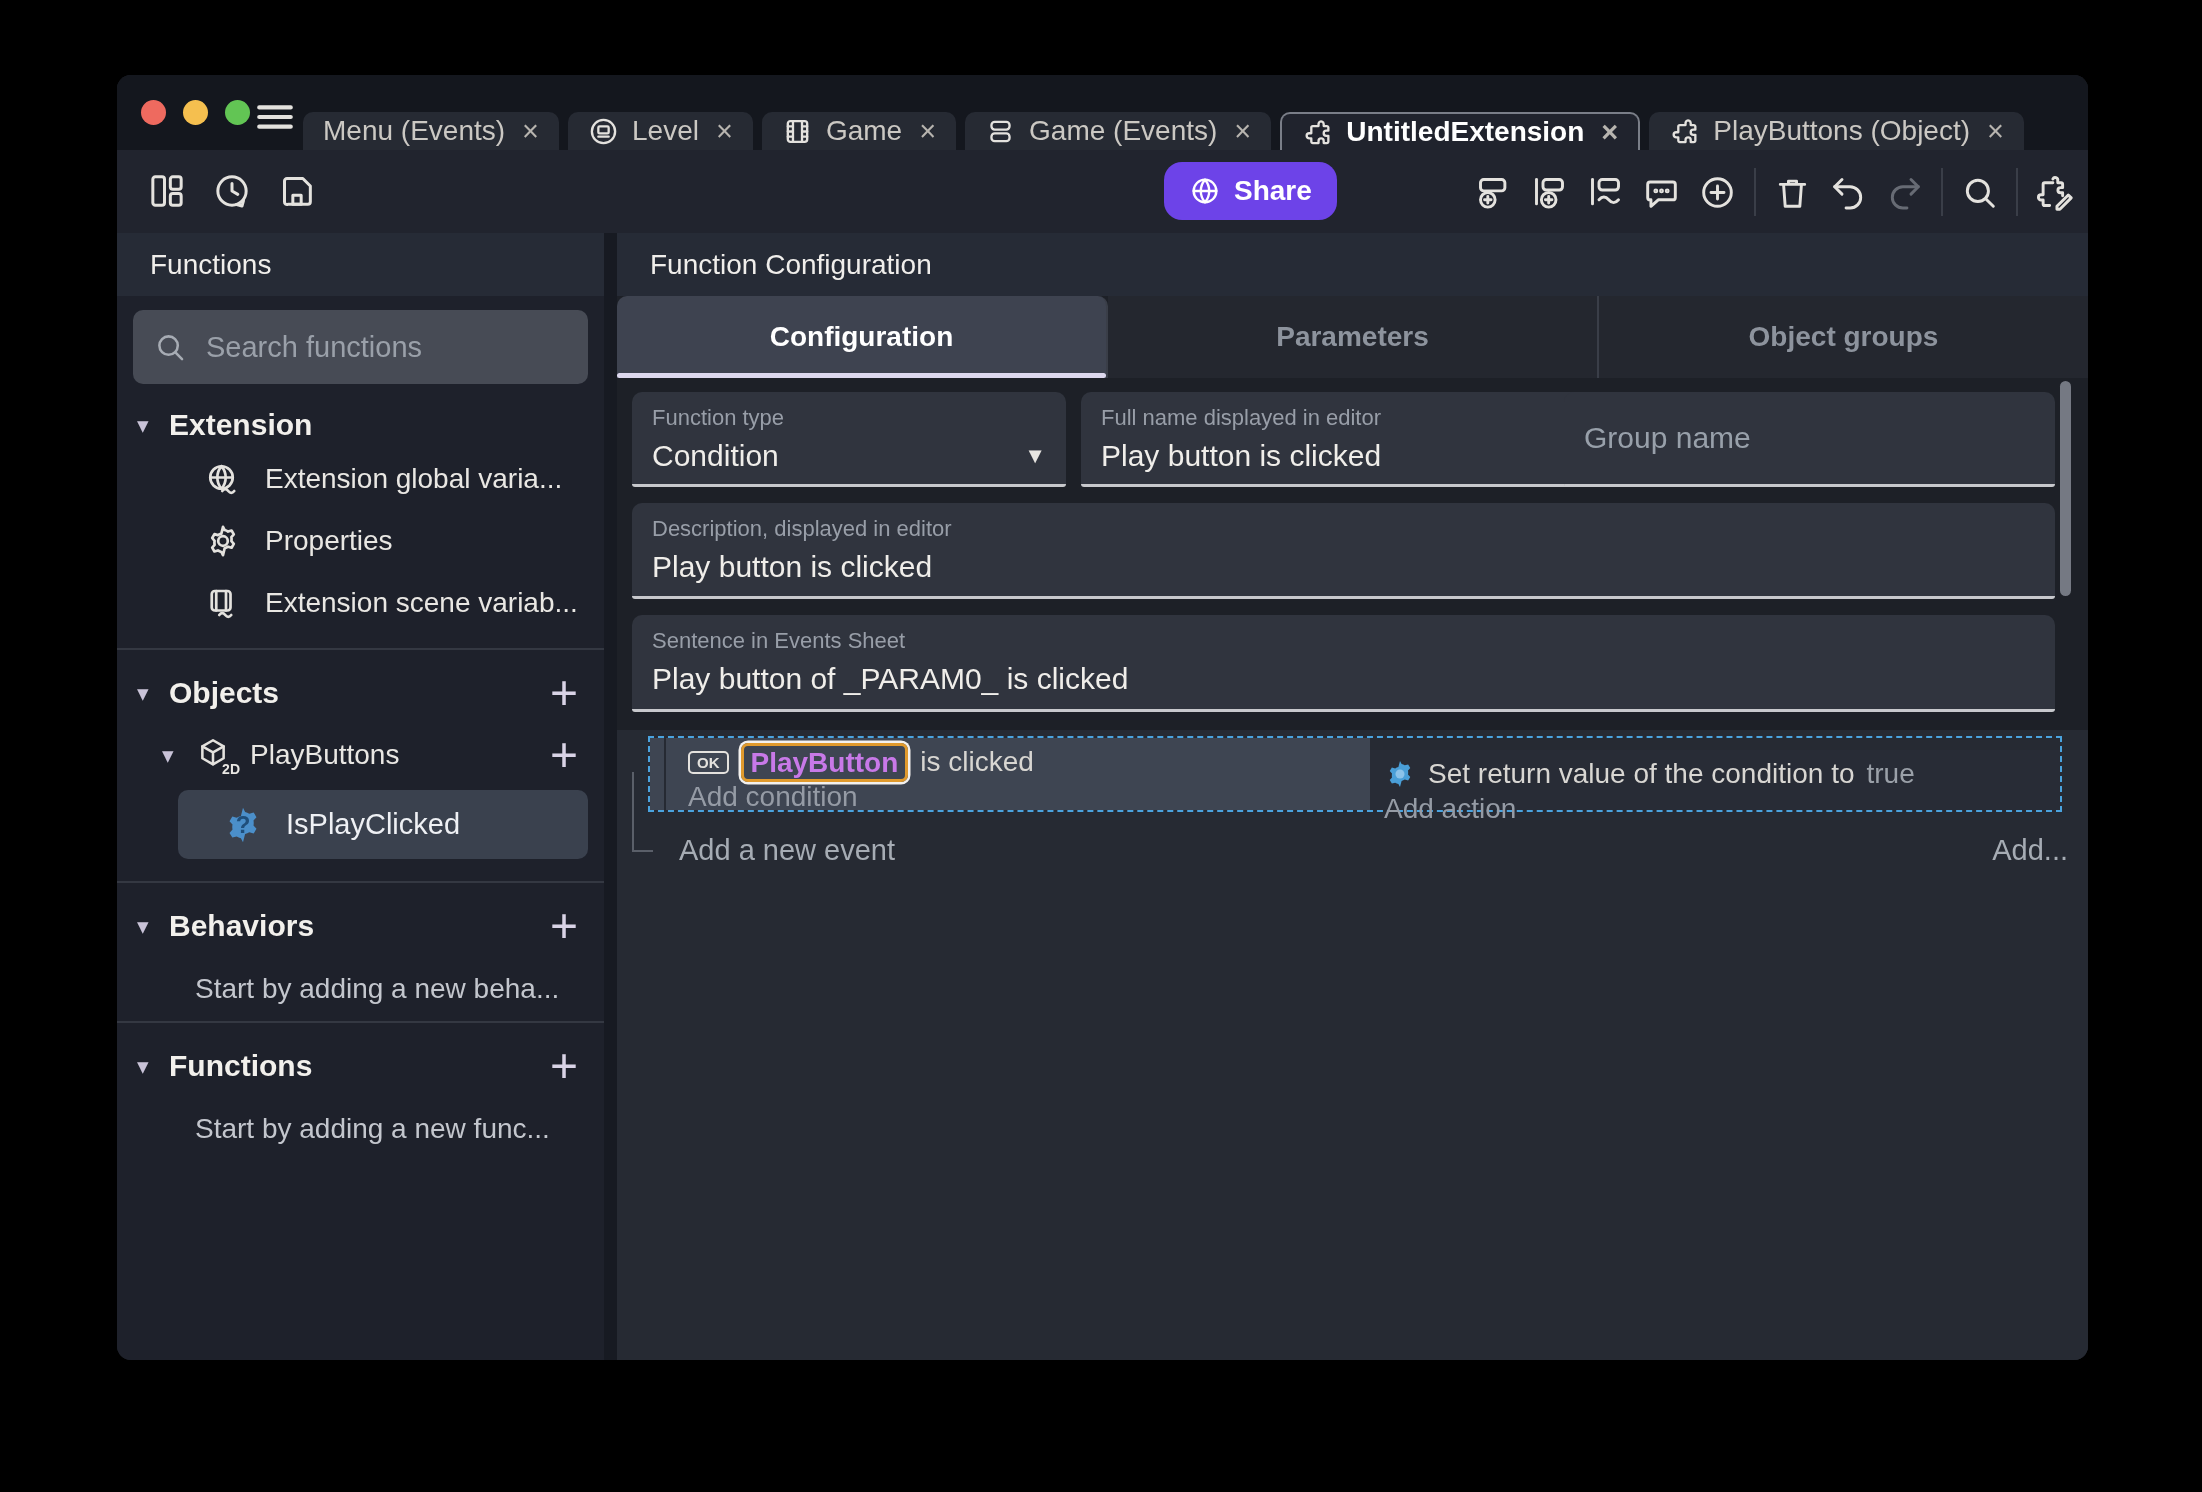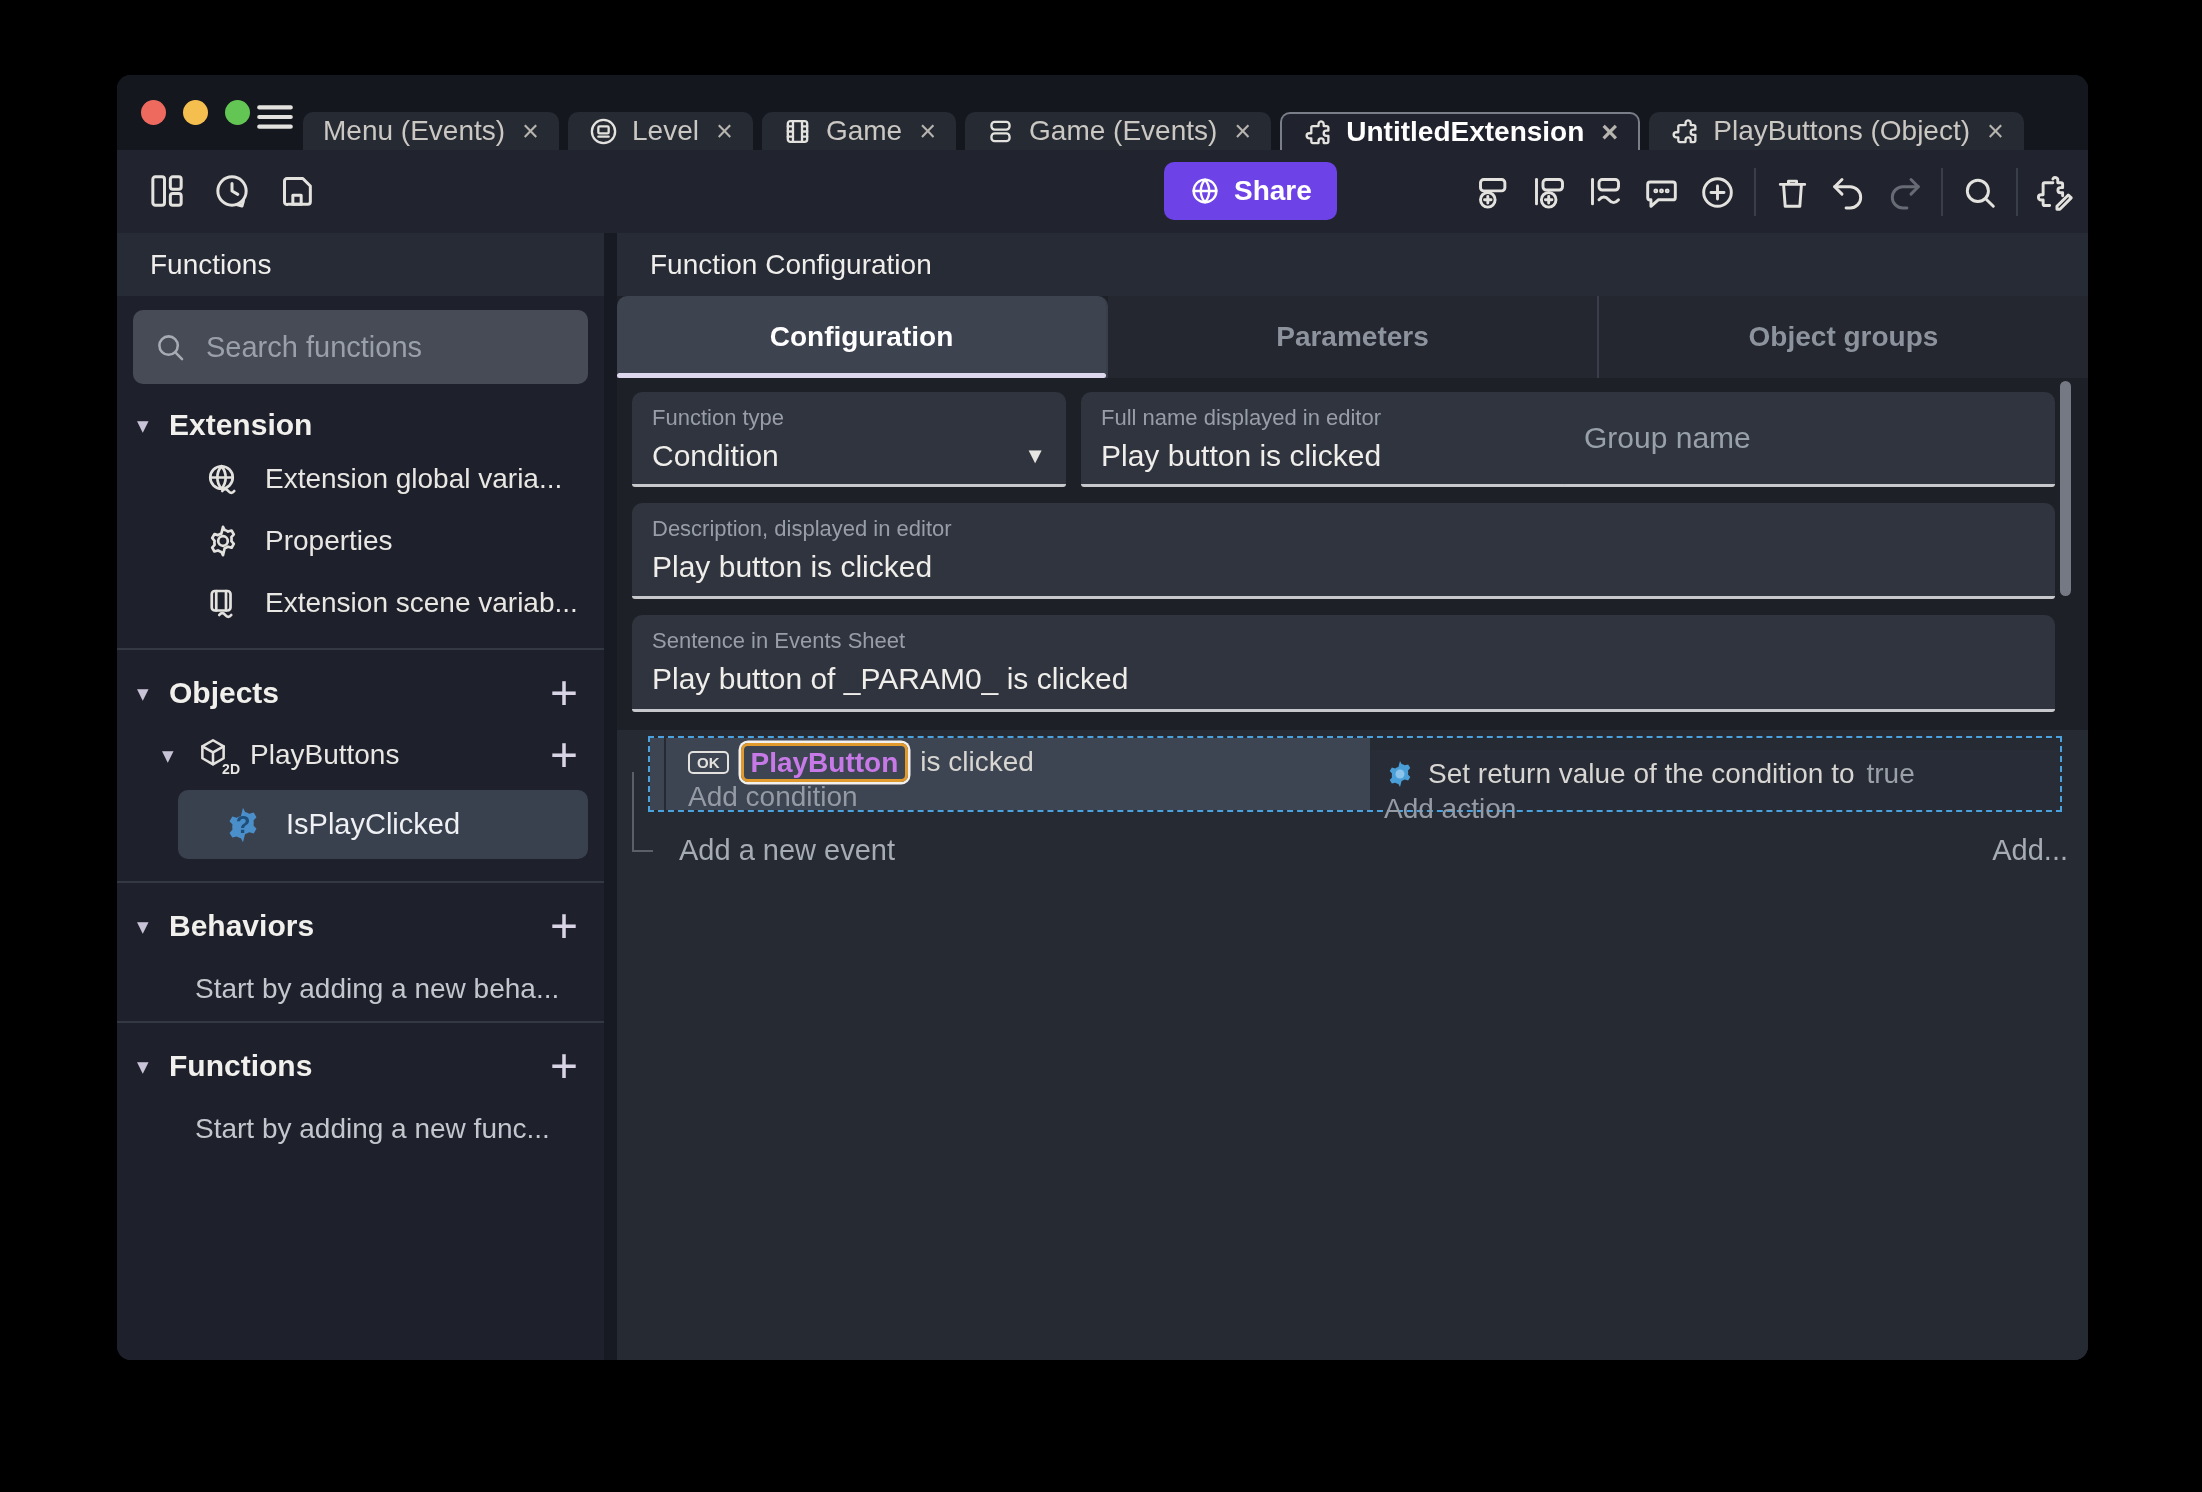--- a/index.html
+++ b/index.html
@@ -44,21 +44,21 @@
     border:2px solid #5c6069; border-radius:10px;
     display:flex; align-items:stretch; color:#f2f0ed;
   }
   .preview-main { display:flex; align-items:center; gap:13px; padding:0 25px; font-weight:bold; font-size:28px; }
   .preview-main svg { width:30px; height:30px; }
   .preview-divider { width:2px; background:#5c6069; }
   .preview-caret { display:flex; align-items:center; padding:0 15px; }
   .preview-caret svg { width:28px; height:28px; }
   .share-btn {
     position:absolute; left:1047px; top:12px; height:58px;
-    background:#6d43e8; border-radius:10px;
+    background:#6d43e8; border-radius:18px;
     display:flex; align-items:center; gap:13px; padding:0 25px;
     color:#fff; font-weight:bold; font-size:28px;
   }
   .share-btn svg { width:32px; height:32px; stroke:#fff; }
   .tool-right { position:absolute; right:14px; top:17px; display:flex; align-items:center; gap:17px; height:50px; }
   .tool-right svg { width:39px; height:39px; }
   .sep { width:2px; height:48px; background:#3a3e48; }
 
   
   .content { flex:1; display:flex; min-height:0; }

